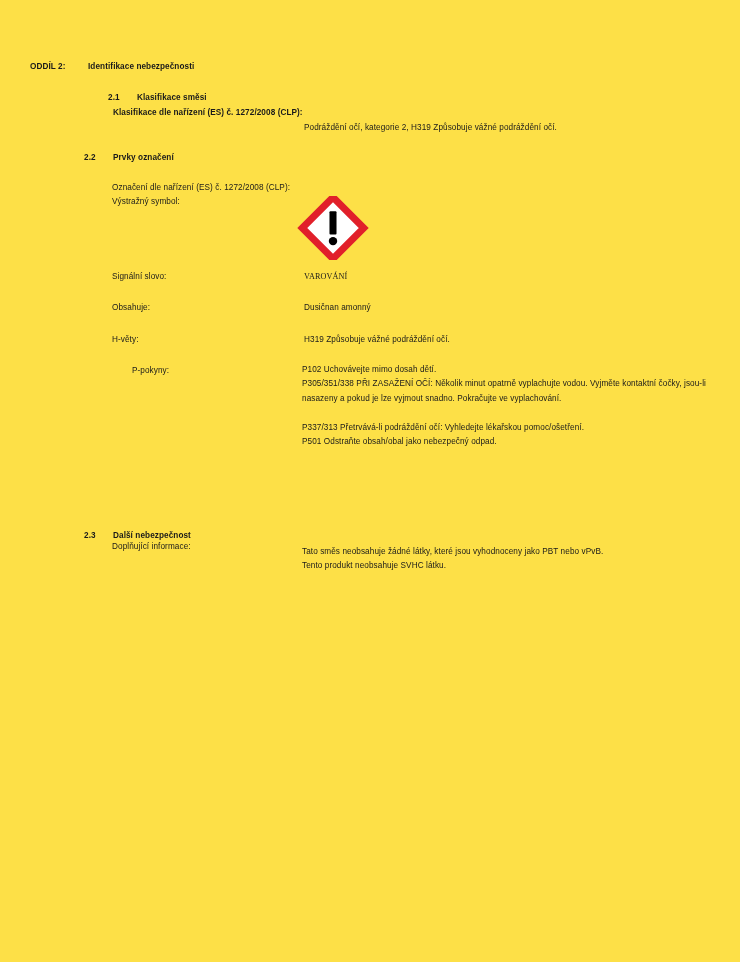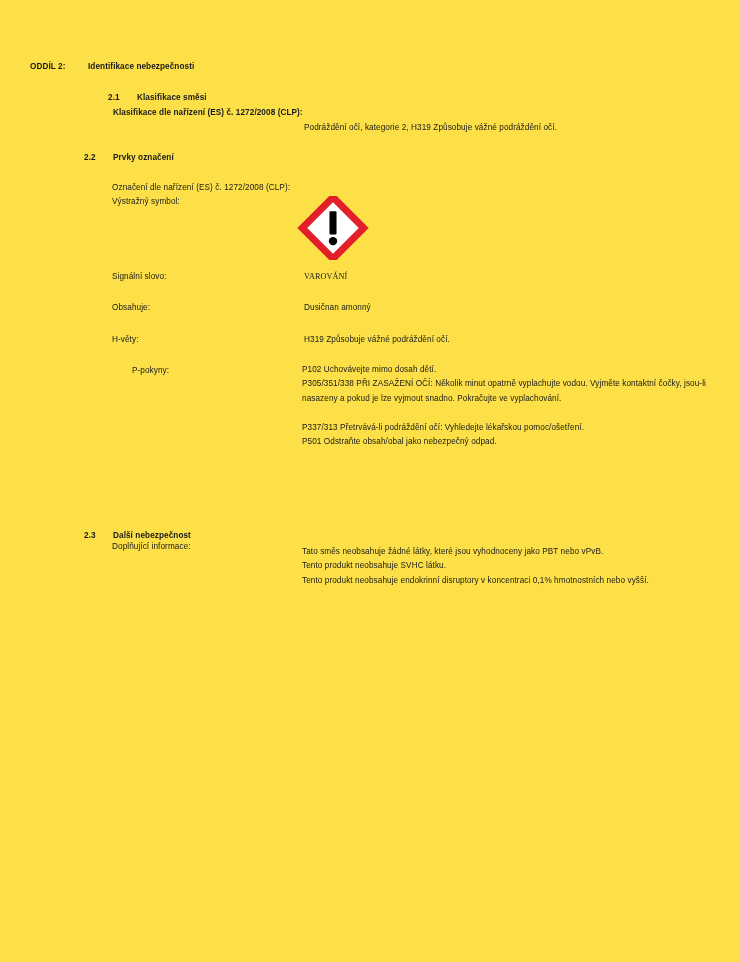--- a/index.html
+++ b/index.html
@@ -136,16 +136,15 @@
   </div>
 
   <div class="t label lbl-doplnujici">Doplňující informace:</div>
 
   <div class="t bold sub-num sub23-num">2.3</div>
   <div class="t bold sub-title sub23-title">Další nebezpečnost</div>
 
   <div class="block block-danger">
     <div class="line">Tato směs neobsahuje žádné látky, které jsou vyhodnoceny jako PBT nebo vPvB.</div>
     <div class="line">Tento produkt neobsahuje SVHC látku.</div>
-    <div class="wrap">Tento produkt neobsahuje endokrinní disruptory v koncentraci 0,1% hmotnostních nebo vyšší.</div>
   </div>
 
 </div>
 
 </body></html>

